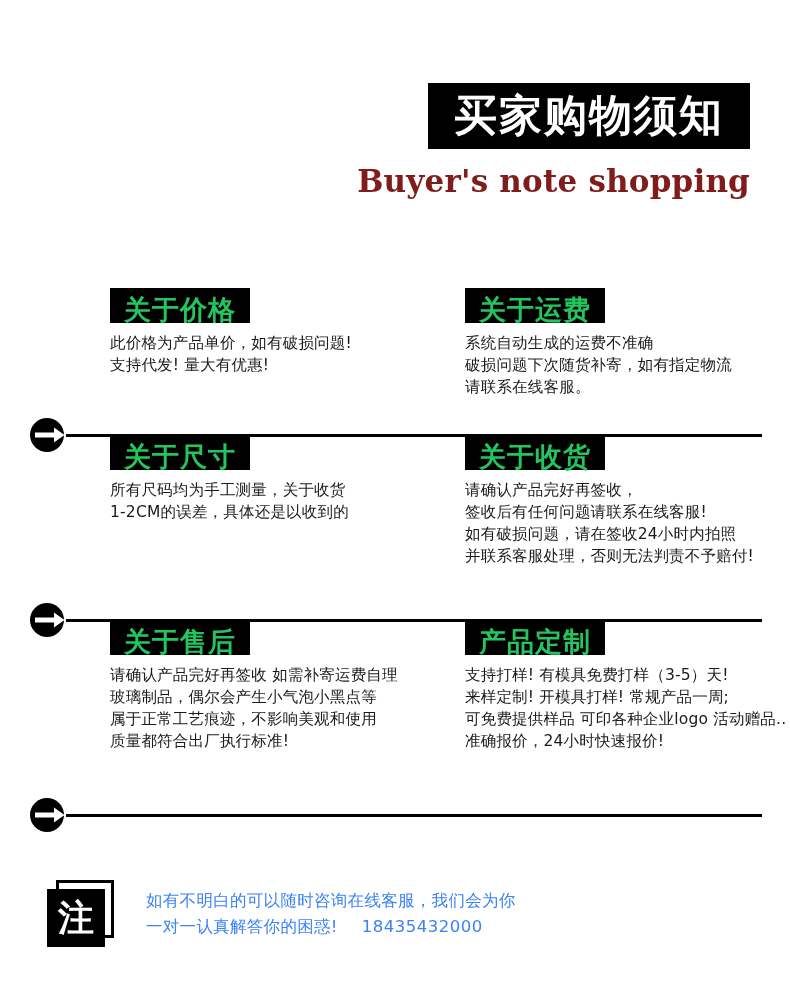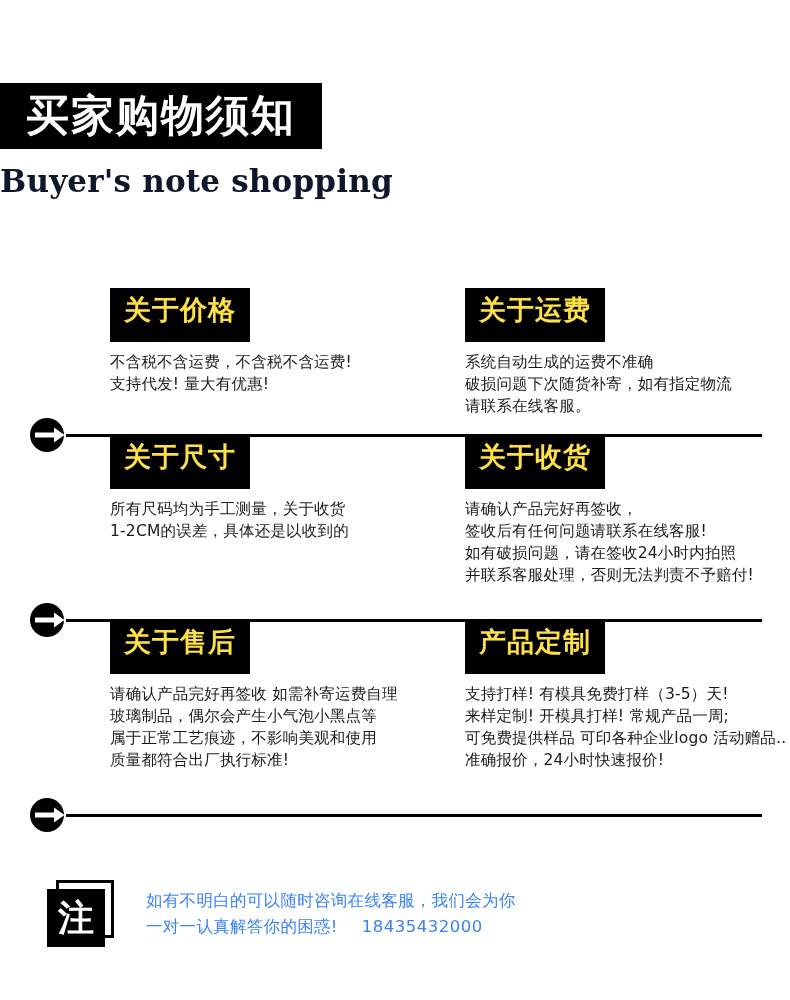--- a/index.html
+++ b/index.html
@@ -23,40 +23,40 @@
     width: 790px;
     height: 1000px;
   }
 
   
   .header {
     position: absolute;
     left: 0;
     top: 0;
     width: 750px;
-    text-align: left;
+    text-align: right;
   }
   .title-badge {
     display: inline-block;
     background: #000000;
     color: #ffffff;
     font-size: 43px;
     font-weight: 700;
     line-height: 1;
     letter-spacing: 2px;
     padding: 11px 26px 12px 26px;
     margin-top: 83px;
     font-family: "DejaVu Sans", "Liberation Sans", sans-serif;
   }
   .title-sub {
     margin-top: 14px;
     font-family: "DejaVu Serif", "Liberation Serif", serif;
     font-size: 31px;
     font-weight: 700;
-    color: #0f172a;
+    color: #7f1d1d;
     letter-spacing: 0.2px;
   }
 
   
   .sections {
     position: absolute;
     left: 0;
     top: 288px;
     width: 790px;
   }
@@ -71,26 +71,26 @@
   .col {
     position: absolute;
     top: 0;
   }
   .col-left  { left: 110px; width: 330px; }
   .col-right { left: 465px; width: 347px; }
 
   .sec-badge {
     display: inline-block;
     background: #000000;
-    color: #fde047;
+    color: #22c55e;
     font-size: 27px;
     font-weight: 700;
     line-height: 1;
     letter-spacing: 1px;
-    padding: 8px 14px 19px 14px;
+    padding: 8px 14px 0 14px;
   }
   .sec-body {
     margin-top: 9px;
     font-size: 15.5px;
     line-height: 22px;
     color: #1a1a1a;
     letter-spacing: 0.2px;
     white-space: nowrap;
   }
   .sec-body div { white-space: nowrap; }
@@ -187,21 +187,21 @@
     <div class="title-badge">买家购物须知</div>
     <div class="title-sub">Buyer's note shopping</div>
   </div>
 
   <div class="sections">
 
     <div class="row row-1">
       <div class="col col-left">
         <div class="sec-badge">关于价格</div>
         <div class="sec-body">
-          <div>不含税不含运费，不含税不含运费!</div>
+          <div>此价格为产品单价，如有破损问题!</div>
           <div>支持代发! 量大有优惠!</div>
         </div>
       </div>
       <div class="col col-right">
         <div class="sec-badge">关于运费</div>
         <div class="sec-body">
           <div>系统自动生成的运费不准确</div>
           <div>破损问题下次随货补寄，如有指定物流</div>
           <div>请联系在线客服。</div>
         </div>

